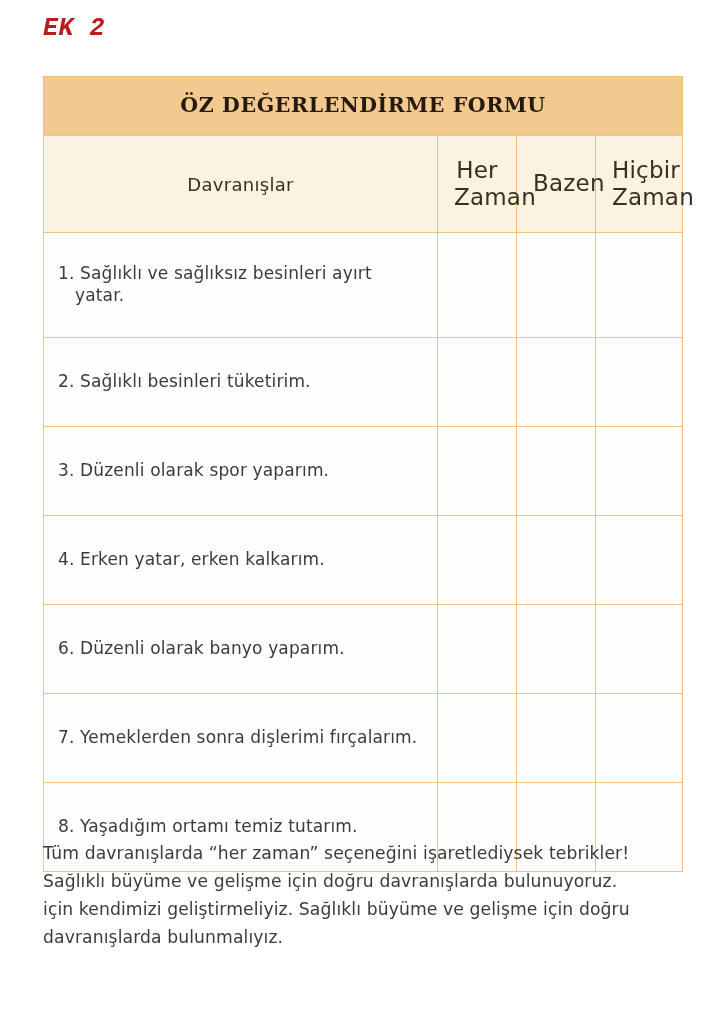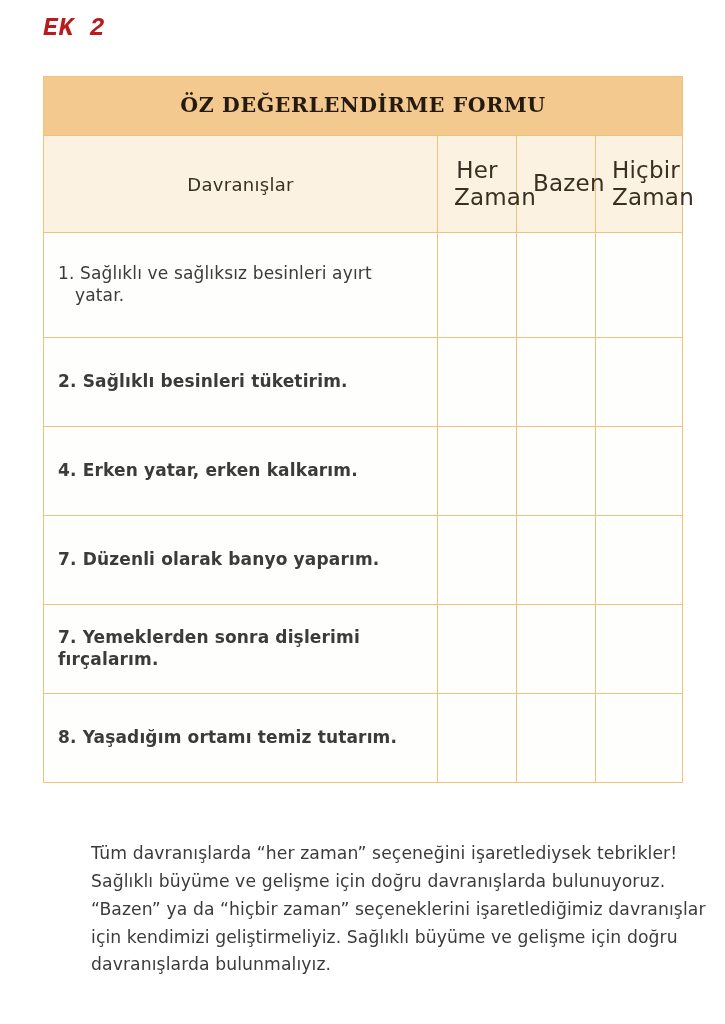--- a/index.html
+++ b/index.html
@@ -84,21 +84,21 @@
     vertical-align: middle;
   }
   .body-row td.item {
     text-align: left;
     padding: 6px 10px 8px 14px !important;
     font-size: 17px;
     line-height: 1.30;
     color: #3B3B3B;
     letter-spacing: 0.15px;
   }
-  .row-normal td { height: 56px; font-weight: bold; }
+  .row-normal td { height: 56px; }
   .row-tall td { height: 72px; }
   .item .wrap2 {
     display: block;
     padding-left: 17px;
   }
   .item .l1 { display: block; }
 
   
   .col-item  { width: 394px; }
   .col-opt1  { width: 79px; }
@@ -110,21 +110,21 @@
     position: absolute;
     left: 43px;
     top: 840px;
     width: 655px;
     font-family: "DejaVu Sans", sans-serif;
     font-size: 17.2px;
     line-height: 1.62;
     color: #3B3B3B;
     letter-spacing: 0.1px;
   }
-  .closing span { display: block; white-space: nowrap; padding-left: 48px; }
+  .closing span { display: block; white-space: nowrap; }
 </style>
 </head>
 <body>
 
 <div class="ek-label">EK 2</div>
 
 <table class="form-table">
   <colgroup>
     <col class="col-item">
     <col class="col-opt1">
@@ -159,30 +159,36 @@
       <td></td>
     </tr>
 
     <tr class="body-row row-normal">
       <td class="item">2. Sağlıklı besinleri tüketirim.</td>
       <td></td>
       <td></td>
       <td></td>
     </tr>
 
+    <tr class="body-row row-normal">
+      <td class="item">3. Düzenli olarak spor yaparım.</td>
+      <td></td>
+      <td></td>
+      <td></td>
+    </tr>
 
     <tr class="body-row row-normal">
       <td class="item">4. Erken yatar, erken kalkarım.</td>
       <td></td>
       <td></td>
       <td></td>
     </tr>
 
     <tr class="body-row row-normal">
-      <td class="item">7. Düzenli olarak banyo yaparım.</td>
+      <td class="item">6. Düzenli olarak banyo yaparım.</td>
       <td></td>
       <td></td>
       <td></td>
     </tr>
 
 
     <tr class="body-row row-normal">
       <td class="item">7. Yemeklerden sonra dişlerimi fırçalarım.</td>
       <td></td>
       <td></td>
@@ -196,16 +202,15 @@
       <td></td>
     </tr>
 
 
   </tbody>
 </table>
 
 <div class="closing">
   <span>Tüm davranışlarda “her zaman” seçeneğini işaretlediysek tebrikler!</span>
   <span>Sağlıklı büyüme ve gelişme için doğru davranışlarda bulunuyoruz.</span>
-  <span>“Bazen” ya da “hiçbir zaman” seçeneklerini işaretlediğimiz davranışlar</span>
   <span>için kendimizi geliştirmeliyiz. Sağlıklı büyüme ve gelişme için doğru</span>
   <span>davranışlarda bulunmalıyız.</span>
 </div>
 
 </body></html>

